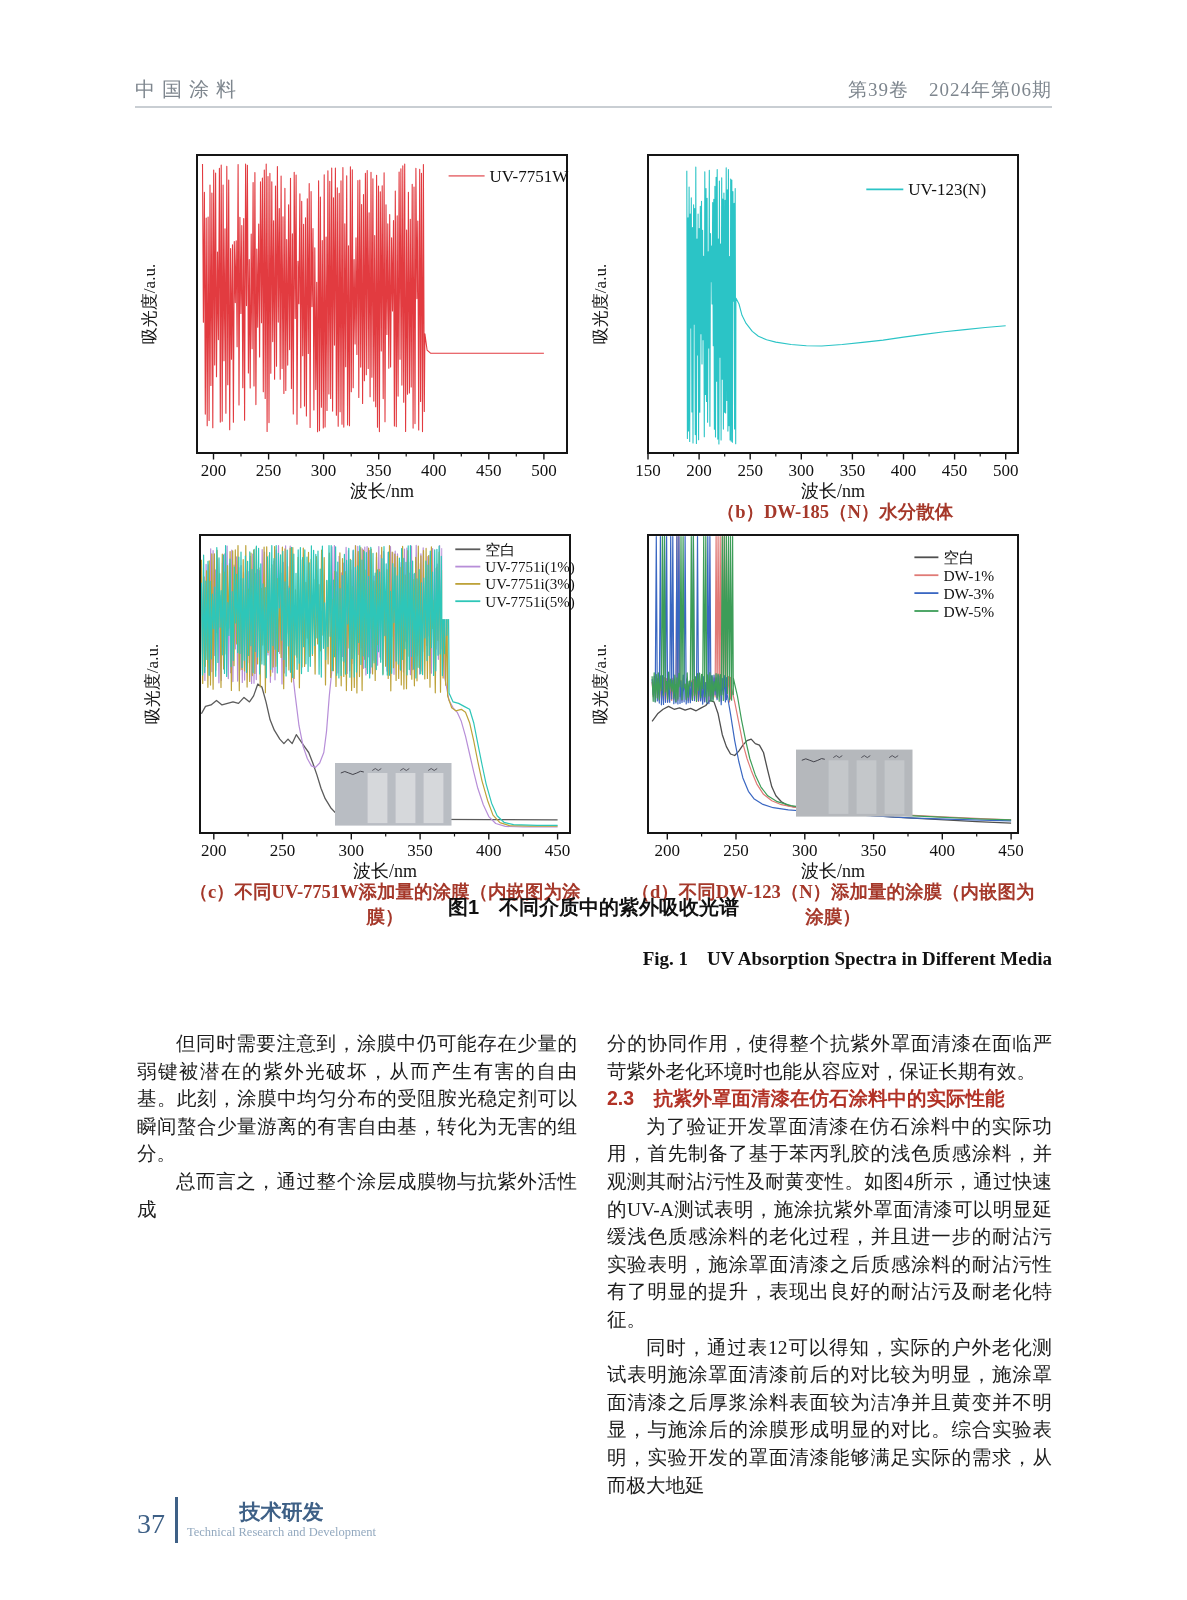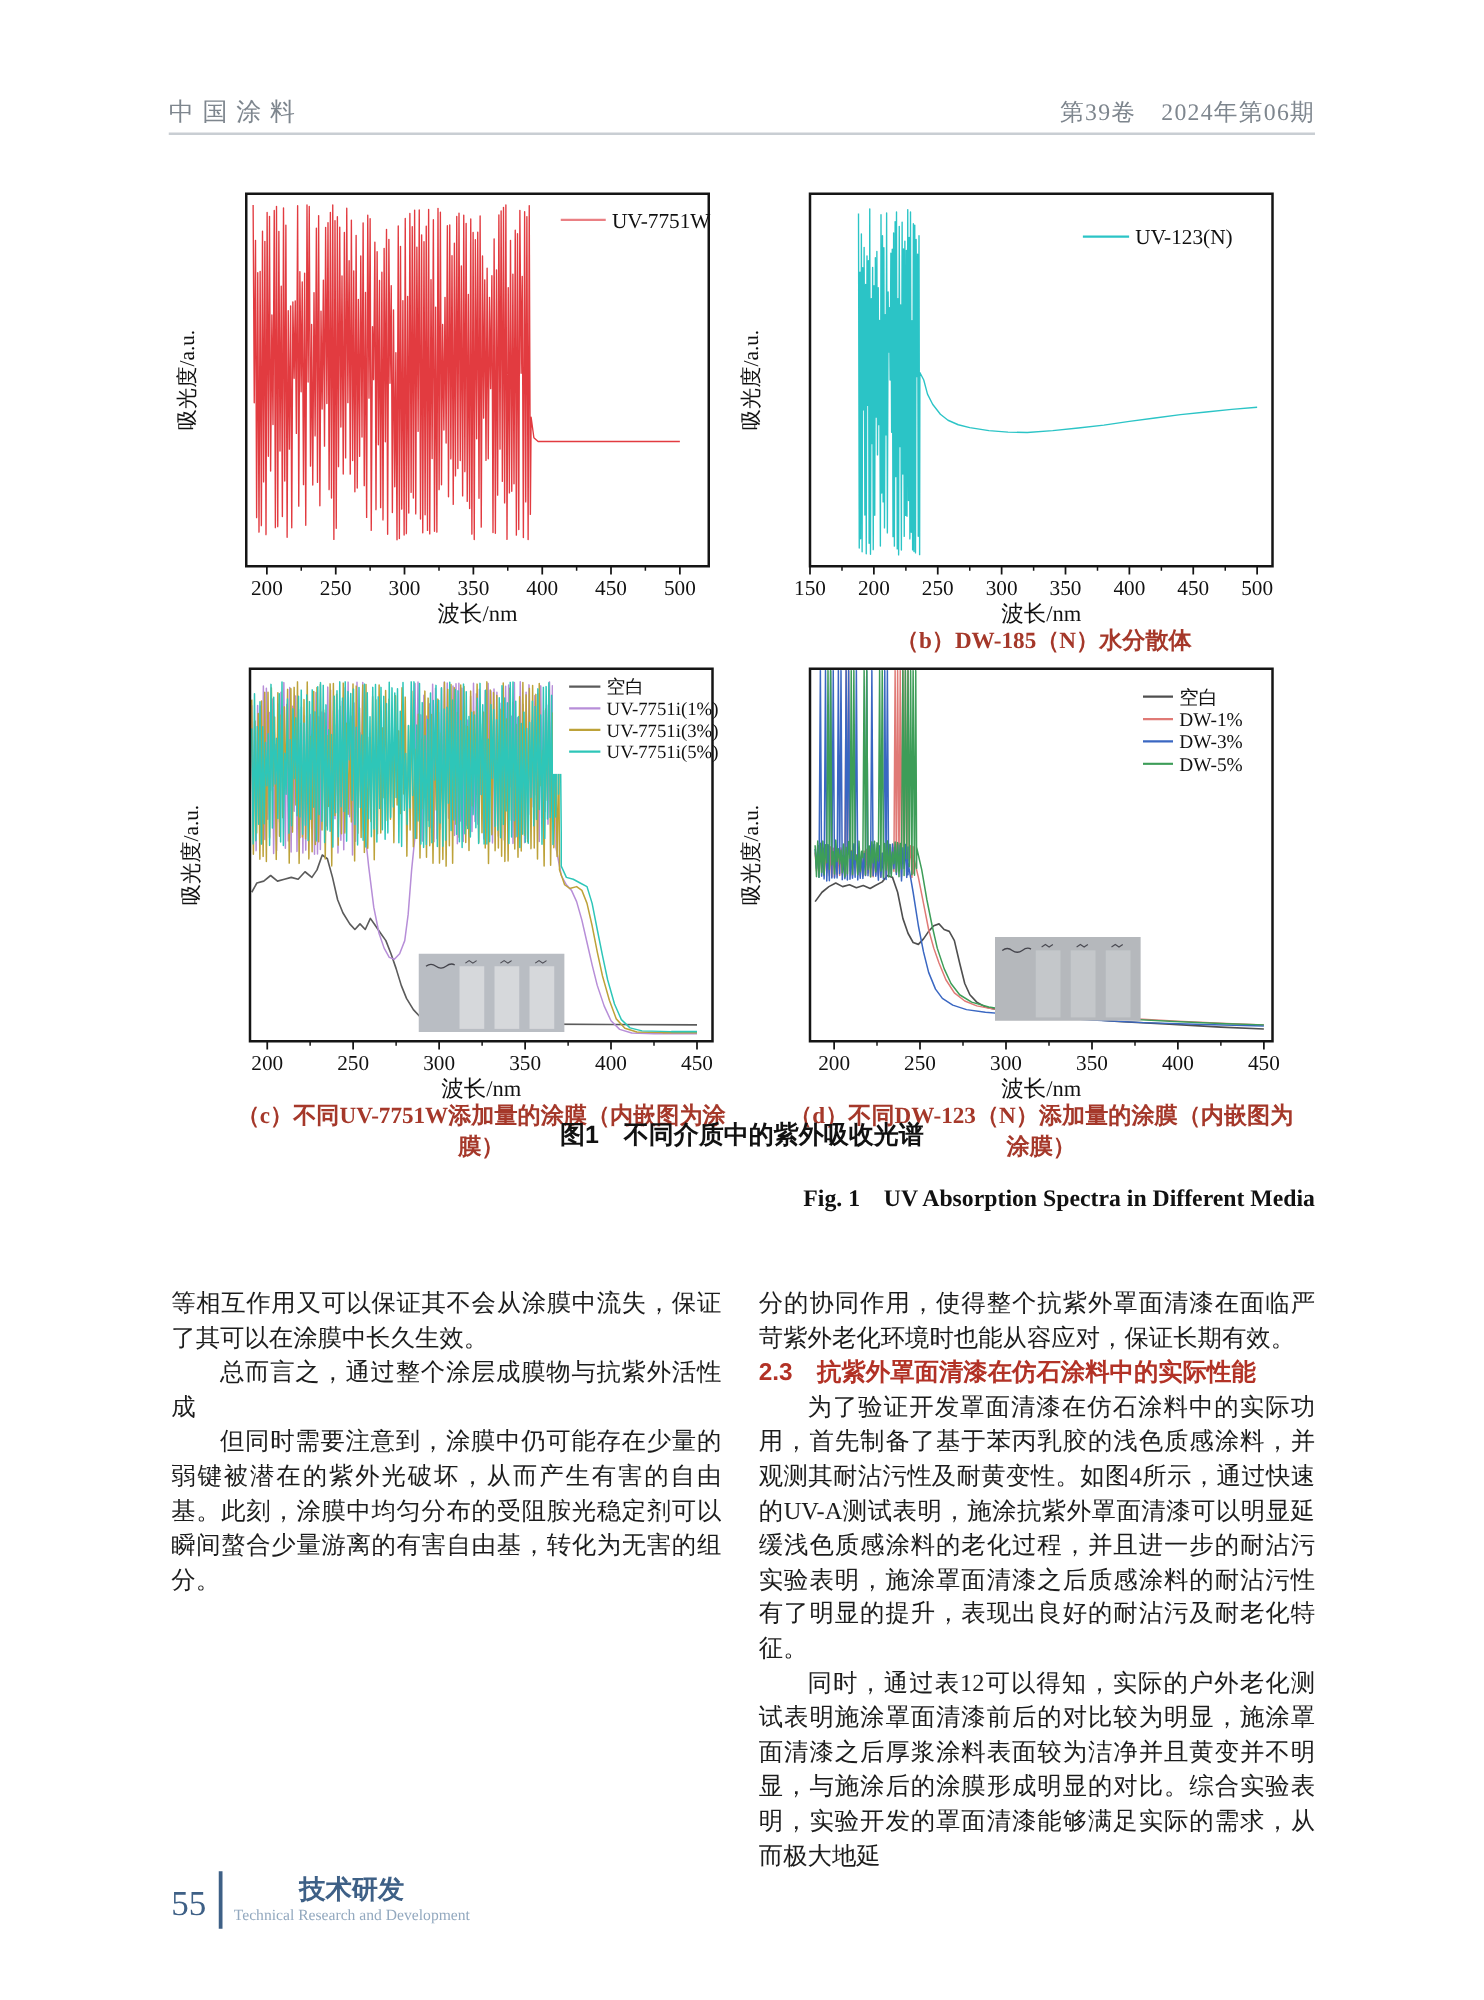--- a/index.html
+++ b/index.html
@@ -226,34 +226,33 @@
       </svg></div>
 
   <div class="cap" id="cap-b">（b）DW-185（N）水分散体</div>
   <div class="cap" id="cap-c">（c）不同UV-7751W添加量的涂膜（内嵌图为涂膜）</div>
   <div class="cap" id="cap-d">（d）不同DW-123（N）添加量的涂膜（内嵌图为涂膜）</div>
 
   <div class="figtitle-zh">图1　不同介质中的紫外吸收光谱</div>
   <div class="figtitle-en">Fig. 1　UV Absorption Spectra in Different Media</div>
 
   <div class="col" id="col-left">
-    <p class="para">等相互作用又可以保证其不会从涂膜中流失，保证了其可以在涂膜中长久生效。</p>
+    <p class="para ind">但同时需要注意到，涂膜中仍可能存在少量的弱键被潜在的紫外光破坏，从而产生有害的自由基。此刻，涂膜中均匀分布的受阻胺光稳定剂可以瞬间螯合少量游离的有害自由基，转化为无害的组分。</p>
     <p class="para ind">总而言之，通过整个涂层成膜物与抗紫外活性成</p>
-    <p class="para ind">但同时需要注意到，涂膜中仍可能存在少量的弱键被潜在的紫外光破坏，从而产生有害的自由基。此刻，涂膜中均匀分布的受阻胺光稳定剂可以瞬间螯合少量游离的有害自由基，转化为无害的组分。</p>
   </div>
 
   <div class="col" id="col-right">
     <p class="para">分的协同作用，使得整个抗紫外罩面清漆在面临严苛紫外老化环境时也能从容应对，保证长期有效。</p>
     <p class="sech">2.3　抗紫外罩面清漆在仿石涂料中的实际性能</p>
     <p class="para ind">为了验证开发罩面清漆在仿石涂料中的实际功用，首先制备了基于苯丙乳胶的浅色质感涂料，并观测其耐沾污性及耐黄变性。如图4所示，通过快速的UV-A测试表明，施涂抗紫外罩面清漆可以明显延缓浅色质感涂料的老化过程，并且进一步的耐沾污实验表明，施涂罩面清漆之后质感涂料的耐沾污性有了明显的提升，表现出良好的耐沾污及耐老化特征。</p>
     <p class="para ind">同时，通过表12可以得知，实际的户外老化测试表明施涂罩面清漆前后的对比较为明显，施涂罩面清漆之后厚浆涂料表面较为洁净并且黄变并不明显，与施涂后的涂膜形成明显的对比。综合实验表明，实验开发的罩面清漆能够满足实际的需求，从而极大地延</p>
   </div>
 
   <div class="pfoot">
-    <span class="pnum">55</span>
+    <span class="pnum">37</span>
     <span class="pbar"></span>
     <span>
       <div class="pcol-zh">技术研发</div>
       <div class="pcol-en">Technical Research and Development</div>
     </span>
   </div>
 
 </div>
 
 </body></html>

